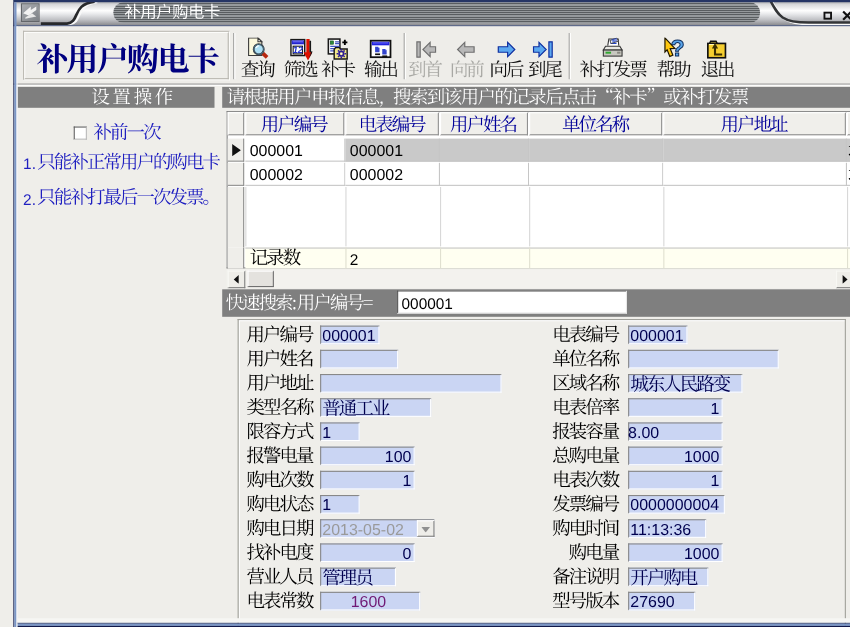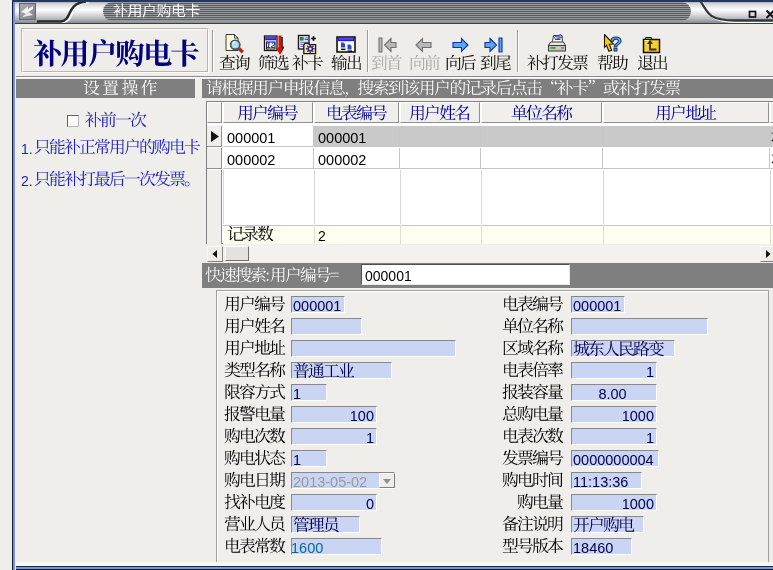--- a/index.html
+++ b/index.html
@@ -670,21 +670,21 @@
     </svg>
     <svg width="61" height="18" style="position:absolute;left:212px;top:539px;overflow:visible" viewBox="0 0 363 107">
       <g fill="#000000" transform="translate(0 77)">
         <use href="#r7535" x="0"></use>
         <use href="#r8868" x="89"></use>
         <use href="#r5E38" x="179"></use>
         <use href="#r6570" x="268"></use>
       </g>
     </svg>
     <div style="position:absolute;left:279px;top:538px;width:91px;height:17px;background:#cad5f3;border:1px solid #888888;border-right-color:#ffffff;border-bottom-color:#ffffff"></div>
-    <span style="position:absolute;left:279px;top:540px;width:88px;text-align:left;font:14.5px 'Liberation Sans';color:#0369a1">1600</span>
+    <span style="position:absolute;left:279px;top:540px;width:88px;text-align:center;font:14.5px 'Liberation Sans';color:#701a75">1600</span>
     <svg width="61" height="18" style="position:absolute;left:490px;top:297px;overflow:visible" viewBox="0 0 363 107">
       <g fill="#000000" transform="translate(0 77)">
         <use href="#r7535" x="0"></use>
         <use href="#r8868" x="89"></use>
         <use href="#r7F16" x="179"></use>
         <use href="#r53F7" x="268"></use>
       </g>
     </svg>
     <div style="position:absolute;left:559px;top:296px;width:54px;height:17px;background:#cad5f3;border:1px solid #888888;border-right-color:#ffffff;border-bottom-color:#ffffff"></div>
     <span style="position:absolute;left:561px;top:298px;font:14.5px 'Liberation Sans';color:#00004f">000001</span>
@@ -728,21 +728,21 @@
     <span style="position:absolute;left:559px;top:364px;width:83px;text-align:right;font:14.5px 'Liberation Sans';color:#00004f">1</span>
     <svg width="61" height="18" style="position:absolute;left:490px;top:385px;overflow:visible" viewBox="0 0 363 107">
       <g fill="#000000" transform="translate(0 77)">
         <use href="#r62A5" x="0"></use>
         <use href="#r88C5" x="89"></use>
         <use href="#r5BB9" x="179"></use>
         <use href="#r91CF" x="268"></use>
       </g>
     </svg>
     <div style="position:absolute;left:559px;top:384px;width:86px;height:17px;background:#cad5f3;border:1px solid #888888;border-right-color:#ffffff;border-bottom-color:#ffffff"></div>
-    <span style="position:absolute;left:559px;top:386px;width:83px;text-align:center;font:14.5px 'Liberation Sans';color:#00004f">8.00</span>
+    <span style="position:absolute;left:559px;top:386px;width:83px;text-align:left;font:14.5px 'Liberation Sans';color:#00004f">8.00</span>
     <svg width="61" height="18" style="position:absolute;left:490px;top:407px;overflow:visible" viewBox="0 0 363 107">
       <g fill="#000000" transform="translate(0 77)">
         <use href="#r603B" x="0"></use>
         <use href="#r8D2D" x="89"></use>
         <use href="#r7535" x="179"></use>
         <use href="#r91CF" x="268"></use>
       </g>
     </svg>
     <div style="position:absolute;left:559px;top:406px;width:86px;height:17px;background:#cad5f3;border:1px solid #888888;border-right-color:#ffffff;border-bottom-color:#ffffff"></div>
     <span style="position:absolute;left:559px;top:408px;width:83px;text-align:right;font:14.5px 'Liberation Sans';color:#00004f">1000</span>
@@ -804,21 +804,21 @@
     </svg>
     <svg width="61" height="18" style="position:absolute;left:490px;top:539px;overflow:visible" viewBox="0 0 363 107">
       <g fill="#000000" transform="translate(0 77)">
         <use href="#r578B" x="0"></use>
         <use href="#r53F7" x="89"></use>
         <use href="#r7248" x="179"></use>
         <use href="#r672C" x="268"></use>
       </g>
     </svg>
     <div style="position:absolute;left:559px;top:538px;width:61px;height:17px;background:#cad5f3;border:1px solid #888888;border-right-color:#ffffff;border-bottom-color:#ffffff"></div>
-    <span style="position:absolute;left:561px;top:540px;font:14.5px 'Liberation Sans';color:#00004f">18460</span>
+    <span style="position:absolute;left:561px;top:540px;font:14.5px 'Liberation Sans';color:#00004f">27690</span>
     <div style="position:absolute;left:0px;top:2px;width:1px;height:568px;background:#10184a"></div>
     <div style="position:absolute;left:1px;top:2px;width:2px;height:568px;background:#7b96c6"></div>
     <div style="position:absolute;left:3px;top:24px;width:1px;height:546px;background:#f4f6fa"></div>
     <div style="position:absolute;left:772px;top:2px;width:1px;height:568px;background:#10184a"></div>
     <div style="position:absolute;left:770px;top:2px;width:2px;height:568px;background:#7b96c6"></div>
     <div style="position:absolute;left:769px;top:24px;width:1px;height:546px;background:#3a4a7a"></div>
     <div style="position:absolute;left:766px;top:288px;width:3px;height:282px;background:#e8e8e8"></div>
     <div style="position:absolute;left:4px;top:566px;width:765px;height:1px;background:#1a2a5a"></div>
     <div style="position:absolute;left:4px;top:567px;width:765px;height:2px;background:#7b96c6"></div>
     <div style="position:absolute;left:4px;top:569px;width:765px;height:1px;background:#10184a"></div>

